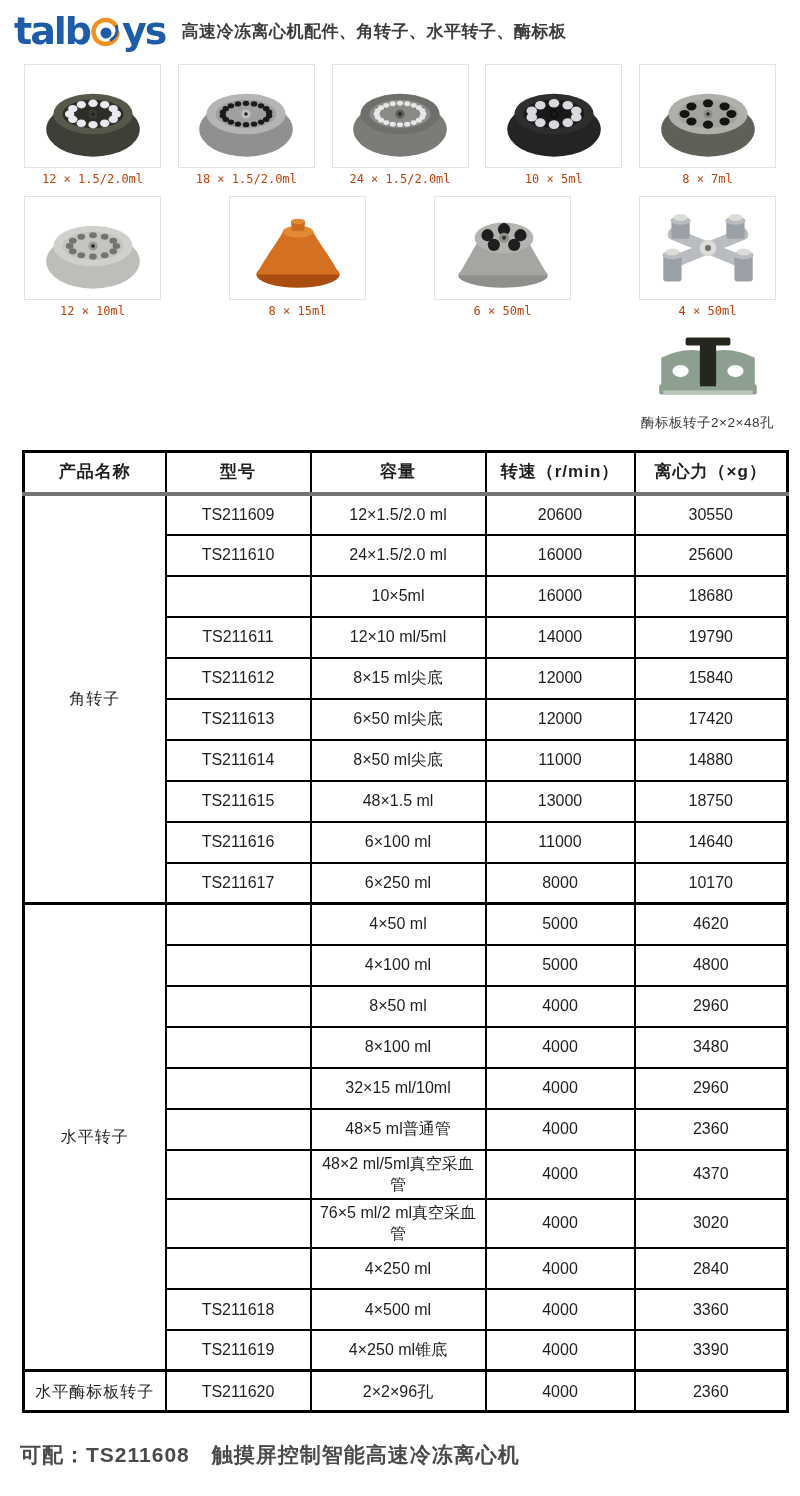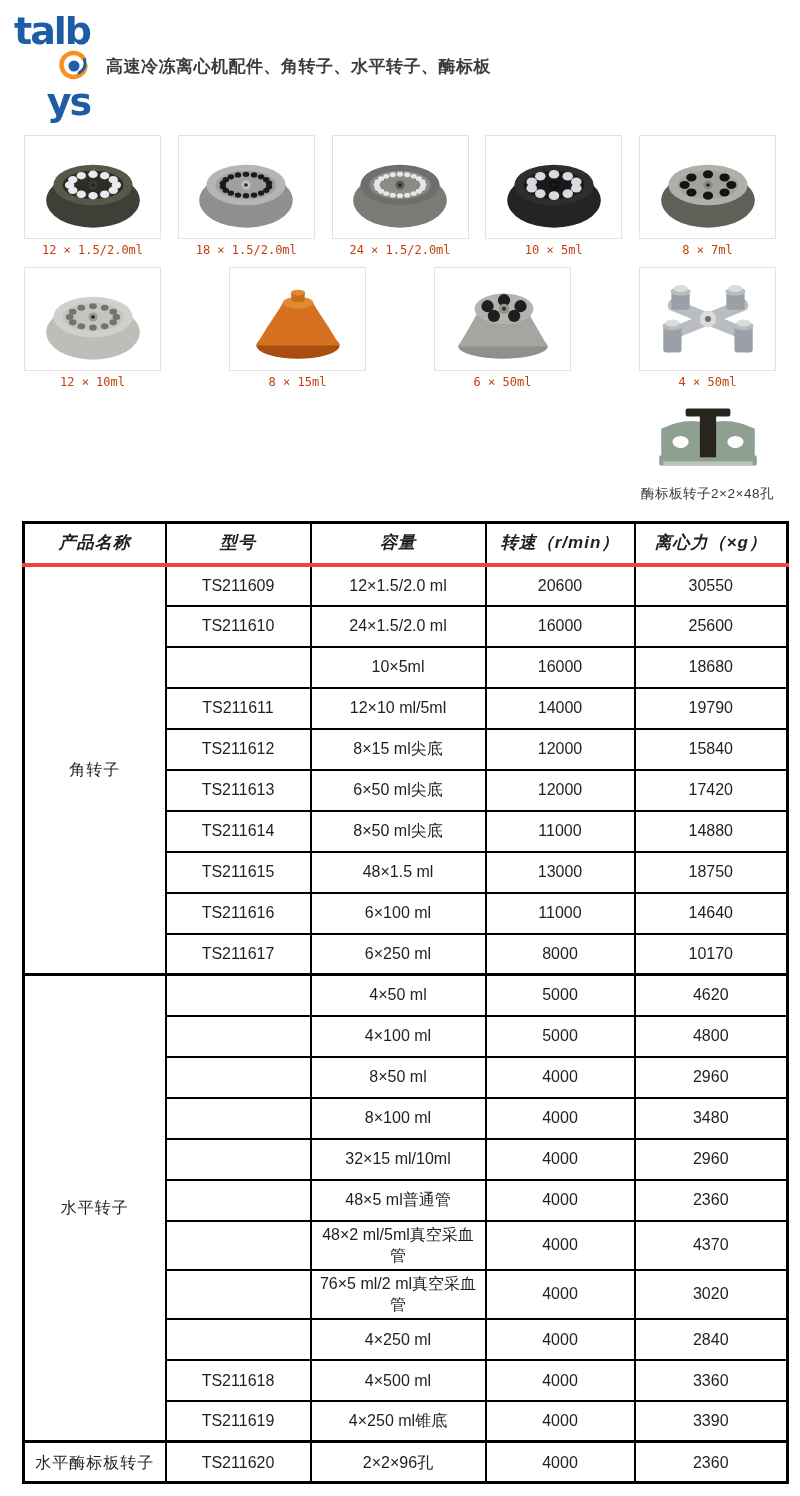--- a/index.html
+++ b/index.html
@@ -8,21 +8,21 @@
     width:800px;
     font-family:"Liberation Sans","DejaVu Sans",sans-serif;
     color:#1f1f1f;
   }
   .page { width:800px; min-height:1496px; padding-bottom:26px; background:#fff; }
 
   
   .hdr { display:flex; align-items:center; gap:16px; padding:12px 10px 4px 14px; }
   .logo { display:flex; align-items:flex-end; font-family:"DejaVu Sans",sans-serif;
           font-weight:bold; font-size:38px; line-height:1; color:var(--blue);
-          letter-spacing:-2px;flex-direction:column; }
+          letter-spacing:-2px; }
   .logo .logo-o { display:inline-flex; align-items:center; margin:0 0 1px; }
   .title { font-size:17px; font-weight:bold; color:#3c3c3c; letter-spacing:0.5px;
            font-family:"Liberation Sans",sans-serif; white-space:nowrap; }
 
   
   .grow { display:flex; justify-content:space-between; padding:0 24px; margin-top:10px; }
   .grow.last { justify-content:flex-end; margin-top:10px; }
   figure.prod { width:137px; }
   .imgbox { width:137px; height:104px; background:#fff; border:1px solid #e3e3e3;
             display:flex; align-items:center; justify-content:center; overflow:hidden; }
@@ -32,21 +32,21 @@
   .cap.dark { font-family:"Liberation Sans","DejaVu Sans",sans-serif; font-size:13.5px;
               color:#3a3a3a; letter-spacing:0.5px; }
 
   
   table.spec { border-collapse:collapse; table-layout:fixed; width:764px;
                margin:18px 0 0 22px; border:3px solid #000; }
   .spec th, .spec td { border:2px solid #000; text-align:center; vertical-align:middle;
                        padding:2px 3px; line-height:1.35; }
   .spec th { font-size:17px; height:42px; letter-spacing:1px; font-weight:bold; }
   .spec td { font-size:16px; height:41px; }
-  .spec thead th { border-bottom:4px solid #ef4444;font-style:italic; }
+  .spec thead th { border-bottom:4px solid #737373; }
   .spec tr.sec-start td { border-top:3px solid #000; }
   .spec td.name-cell { letter-spacing:1px; }
 
   
   .footer { margin:28px 0 0 20px; font-size:21px; font-weight:bold; color:#4a4a4a;
             letter-spacing:1px; }
 </style>
 </head>
 <body>
 

